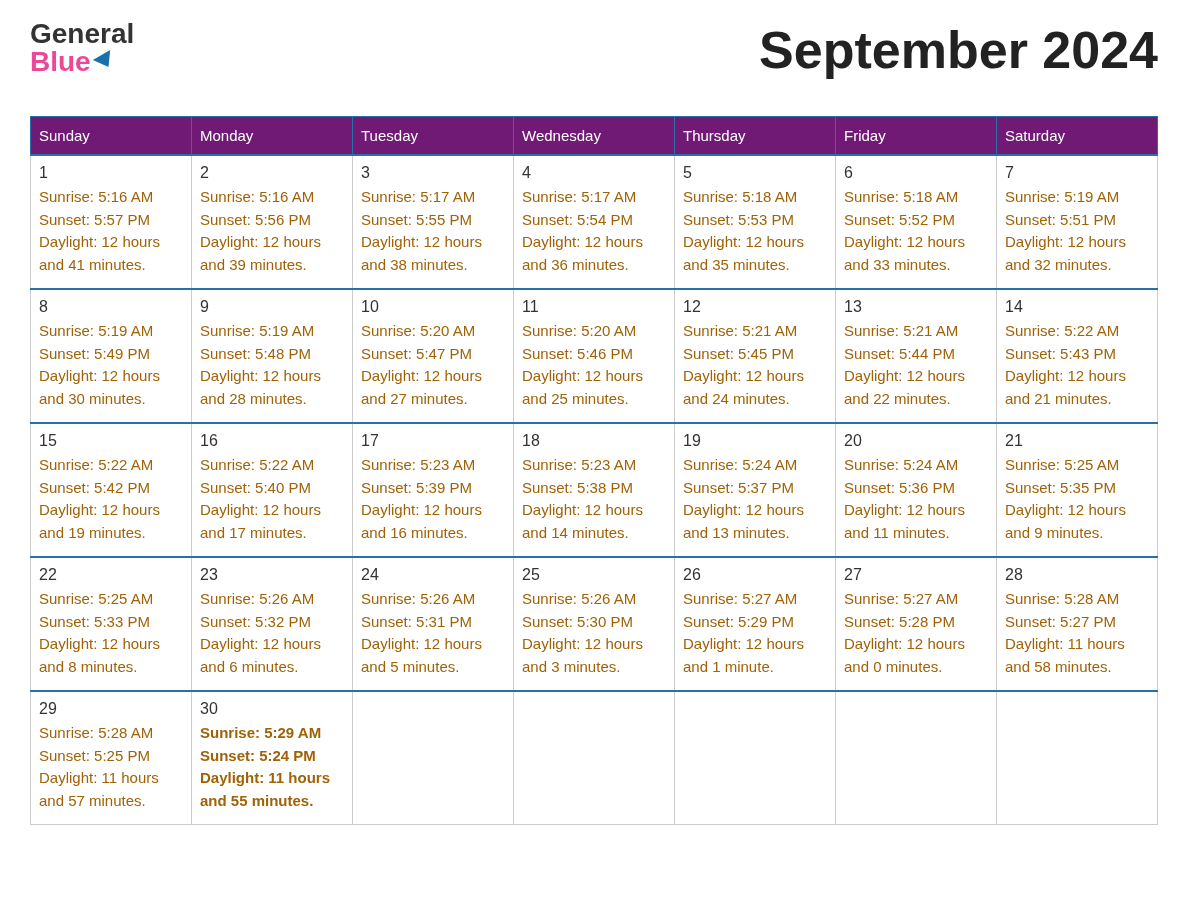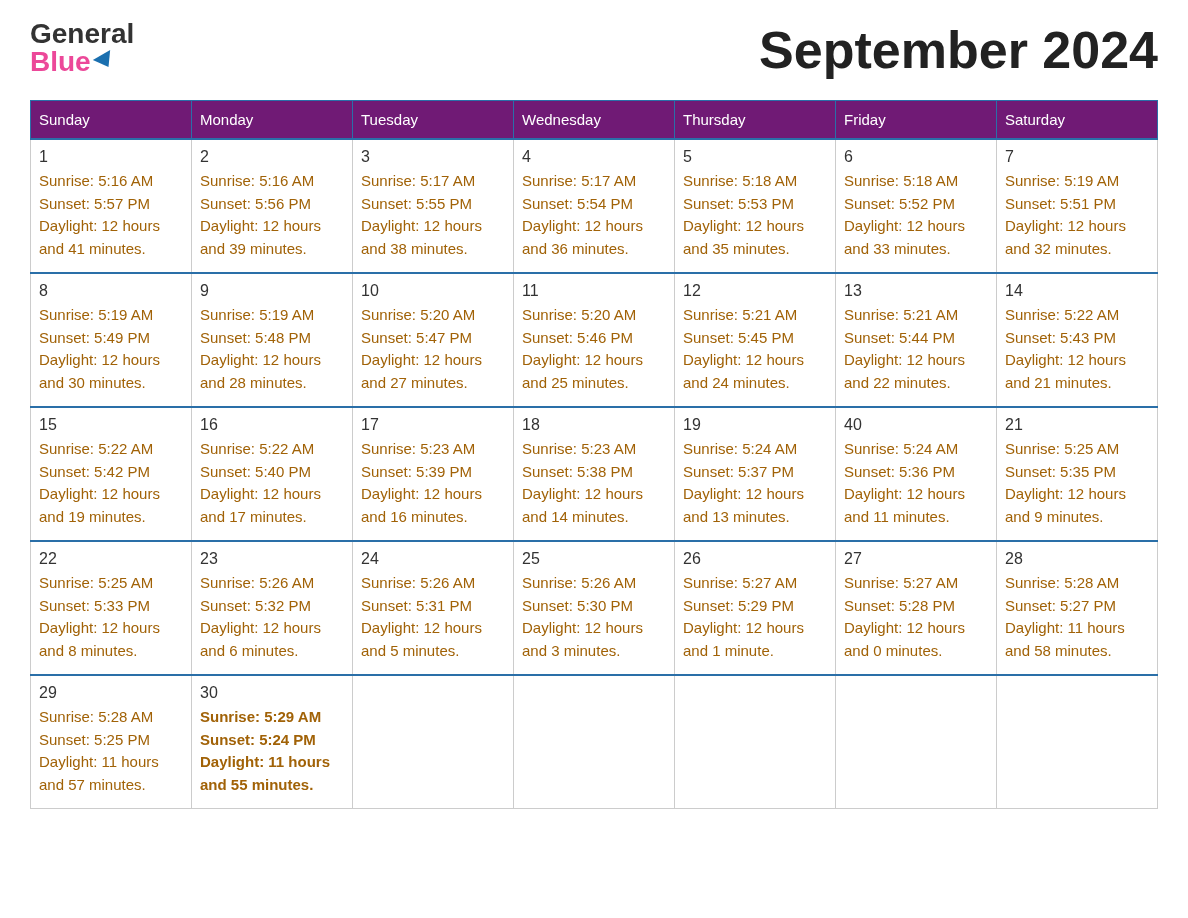--- a/index.html
+++ b/index.html
@@ -7,21 +7,21 @@
       font-family: Arial, sans-serif;
       background: #fff;
       width: 1188px;
       min-height: 918px;
       padding: 20px 30px;
     }
     .header {
       display: flex;
       justify-content: space-between;
       align-items: flex-start;
-      margin-bottom: 20px;
+      margin-bottom: 36px;
       gap: 24px;
     }
     .logo {
       display: flex;
       flex-direction: column;
       font-size: 28px;
       font-weight: bold;
       line-height: 1;
     }
     .logo-general { color: #333; }
@@ -247,21 +247,21 @@
 and 14 minutes.</div>
         </td>
         <td>
           <span class="day-num">19</span>
           <div class="day-info" style="white-space: pre-line;">Sunrise: 5:24 AM
 Sunset: 5:37 PM
 Daylight: 12 hours
 and 13 minutes.</div>
         </td>
         <td>
-          <span class="day-num">40</span>
+          <span class="day-num">20</span>
           <div class="day-info" style="white-space: pre-line;">Sunrise: 5:24 AM
 Sunset: 5:36 PM
 Daylight: 12 hours
 and 11 minutes.</div>
         </td>
         <td>
           <span class="day-num">21</span>
           <div class="day-info" style="white-space: pre-line;">Sunrise: 5:25 AM
 Sunset: 5:35 PM
 Daylight: 12 hours

